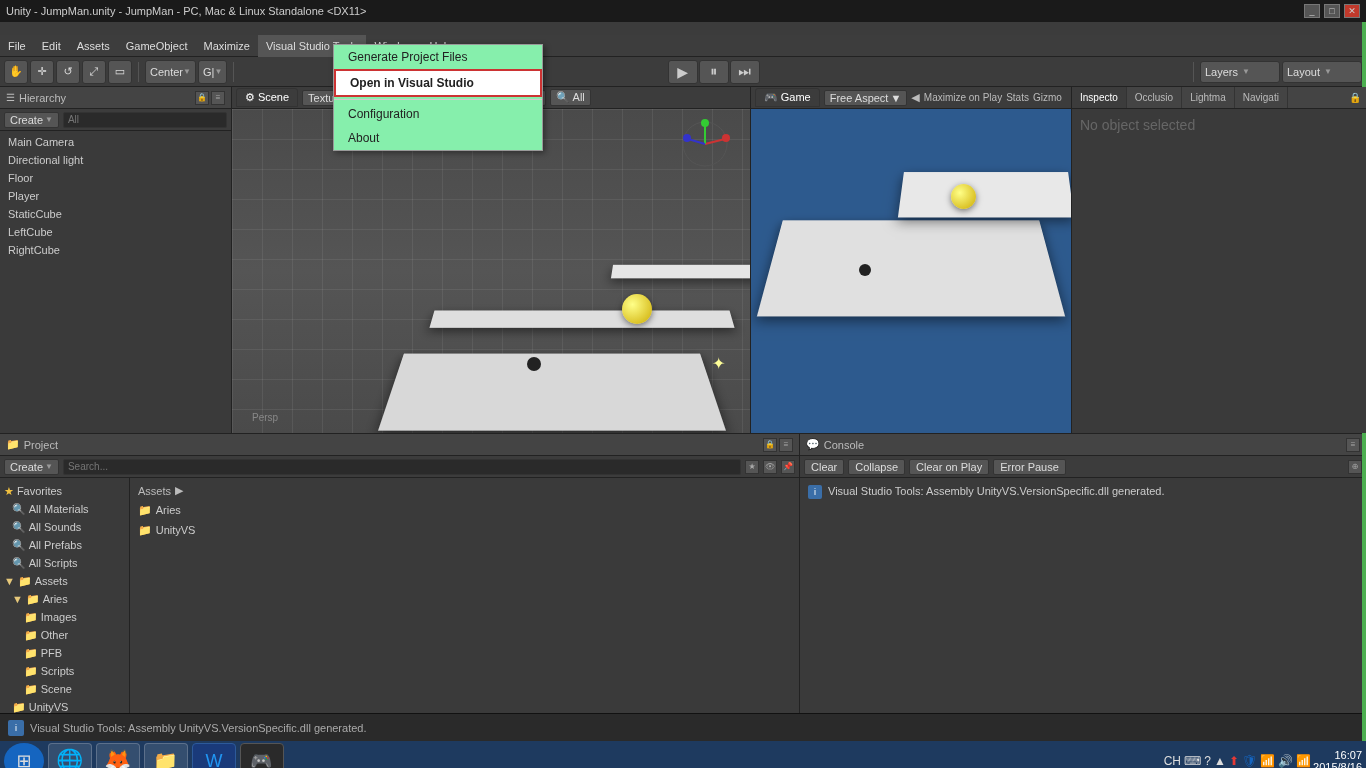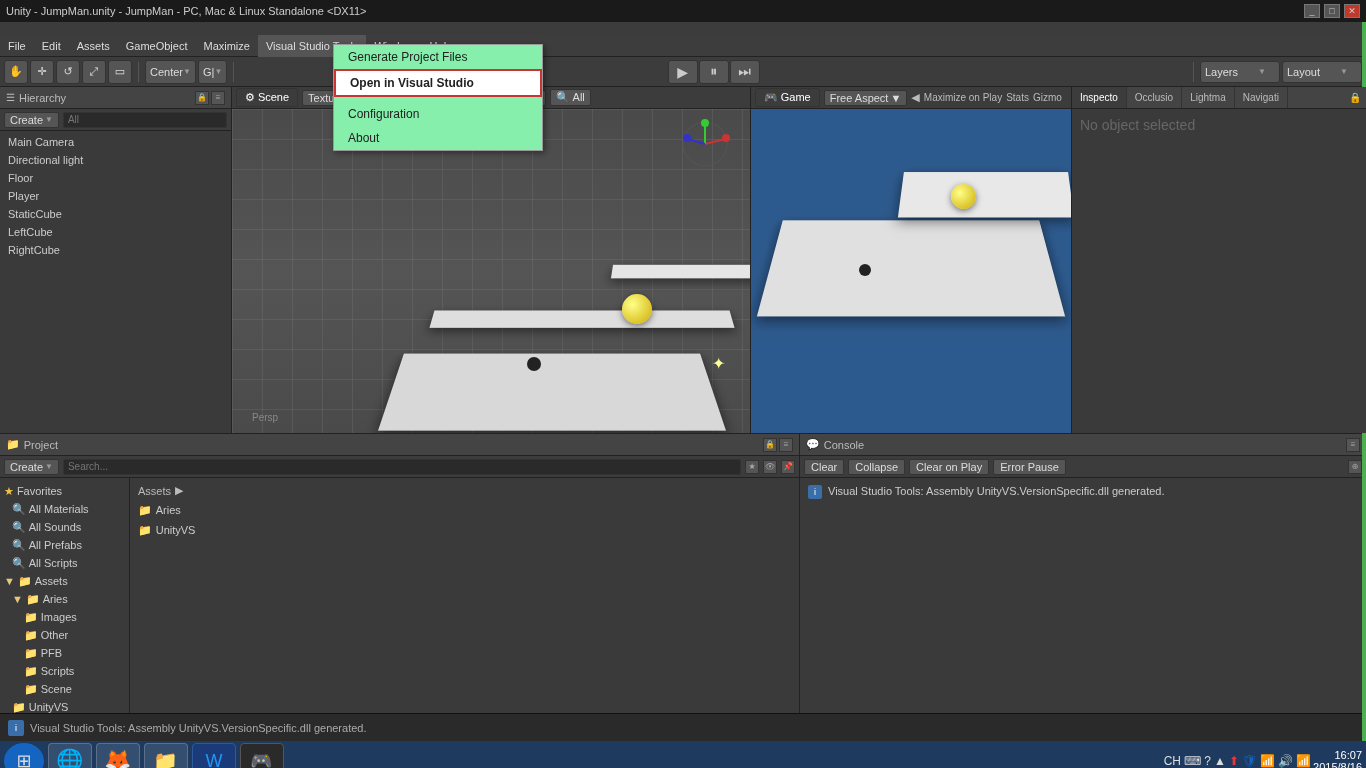--- a/index.html
+++ b/index.html
@@ -148,21 +148,21 @@
     .layers-dropdown {
       height: 22px;
       background: #555;
       border: 1px solid #333;
       border-radius: 3px;
       color: #ddd;
       font-size: 11px;
       padding: 0 4px;
       display: flex;
       align-items: center;
-      gap: 20px;
+      gap: 4px;
       cursor: pointer;
       min-width: 80px;
     }
 
     
     #hierarchy {
       width: 232px;
       min-width: 232px;
       background: #3a3a3a;
       border-right: 1px solid #222;

